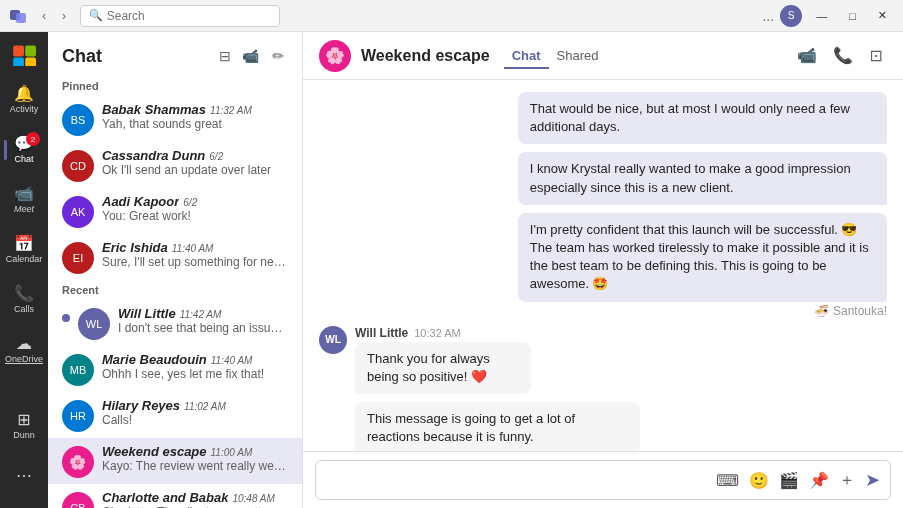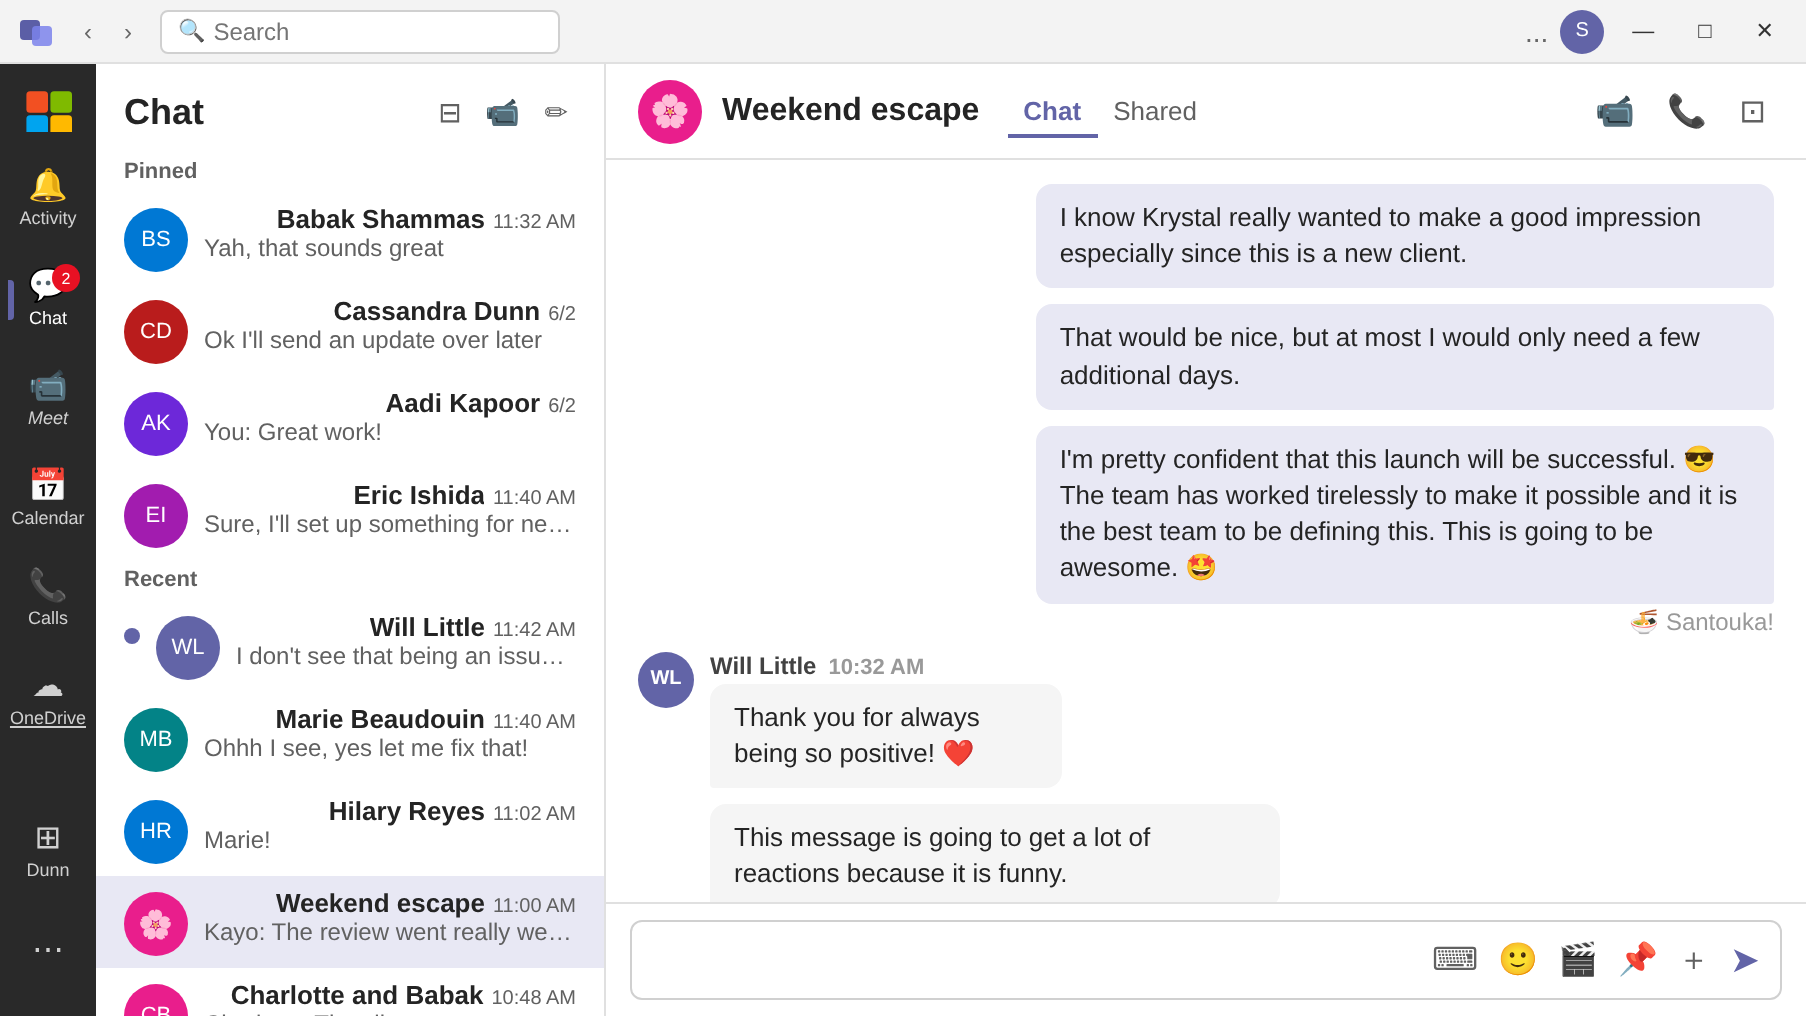--- a/index.html
+++ b/index.html
@@ -101,21 +101,21 @@
       display: flex; align-items: flex-start; padding: 6px 14px;
       cursor: pointer; gap: 8px; min-height: 44px;
     }
     .chat-item.active { background: #e8e8f4; }
     .chat-avatar {
       width: 32px; height: 32px; border-radius: 50%;
       display: flex; align-items: center; justify-content: center;
       color: #fff; font-size: 11px; font-weight: 400; flex-shrink: 0; margin-top: 2px;
     }
     .chat-info { flex: 1; min-width: 0; }
-    .chat-name-row { display: flex; justify-content: flex-end; align-items: baseline; }
+    .chat-name-row { display: flex; justify-content: flex-start; align-items: baseline; font-style: italic; }
     .chat-name { font-size: 13px; font-weight: 600; color: #242424; white-space: nowrap; overflow: hidden; text-overflow: ellipsis; }
     .chat-time { font-size: 10px; color: #616161; white-space: nowrap; flex-shrink: 0; margin-left: 4px; }
     .chat-preview { font-size: 12px; color: #616161; white-space: nowrap; overflow: hidden; text-overflow: ellipsis; }
     .unread-dot {
       width: 8px; height: 8px; border-radius: 50%; background: #6264a7;
       flex-shrink: 0; margin-top: 8px;
     }
     .group-avatar {
       width: 32px; height: 32px; border-radius: 50%; background: #e91e8c;
       display: flex; align-items: center; justify-content: center; flex-shrink: 0;
@@ -177,21 +177,21 @@
     }
     .msg-row.sent .msg-bubble { background: #e8e8f4; color: #242424; border-radius: 8px 8px 2px 8px; }
     .msg-row.received .msg-bubble { background: #f5f5f5; color: #242424; border-radius: 8px 8px 8px 2px; }
     .msg-avatar-inline {
       width: 28px; height: 28px; border-radius: 50%; background: #6264a7;
       display: flex; align-items: center; justify-content: center; color: #fff;
       font-size: 10px; font-weight: 600; flex-shrink: 0;
     }
     .received-row { display: flex; gap: 8px; align-items: flex-start; }
     .sender-name { font-size: 12px; font-weight: 600; color: #424242; margin-bottom: 2px; }
-    .sender-time { font-size: 11px; color: #999; font-weight: 700; margin-left: 6px; }
+    .sender-time { font-size: 11px; color: #999; font-weight: 400; margin-left: 6px; }
     .santouka-label { font-size: 12px; color: #999; text-align: right; margin-top: 2px; }
 
     
     .message-input-area {
       border-top: 1px solid #e0e0e0;
       padding: 8px 12px;
       flex-shrink: 0;
     }
     .message-input-box {
       border: 1px solid #d0d0d0;
@@ -329,21 +329,21 @@
     <div class="chat-avatar" style="background:#6d28d9">AK</div>
     <div class="chat-info">
       <div class="chat-name-row">
         <span class="chat-name">Aadi Kapoor</span>
         <span class="chat-time">6/2</span>
       </div>
       <div class="chat-preview">You: Great work!</div>
     </div>
   </div>
         <div class="chat-item">
-    <div class="chat-avatar" style="background:#a21caf">EI</div>
+    <div class="chat-avatar" style="background:#b91c1c">EI</div>
     <div class="chat-info">
       <div class="chat-name-row">
         <span class="chat-name">Eric Ishida</span>
         <span class="chat-time">11:40 AM</span>
       </div>
       <div class="chat-preview">Sure, I'll set up something for next week to...</div>
     </div>
   </div>
       </div>
 
@@ -373,21 +373,21 @@
     </div>
   </div>
         <div class="chat-item">
 
     <div class="chat-avatar" style="background:#0078d4">HR</div>
     <div class="chat-info">
       <div class="chat-name-row">
         <span class="chat-name">Hilary Reyes</span>
         <span class="chat-time">11:02 AM</span>
       </div>
-      <div class="chat-preview">Marie!</div>
+      <div class="chat-preview">Calls!</div>
     </div>
   </div>
         <div class="chat-item active">
 
     <div class="group-avatar">🌸</div>
     <div class="chat-info">
       <div class="chat-name-row">
         <span class="chat-name">Weekend escape</span>
         <span class="chat-time">11:00 AM</span>
       </div>
@@ -421,25 +421,25 @@
       </div>
       <div class="chat-header-right">
         <button class="header-icon-btn">📹</button>
         <button class="header-icon-btn">📞</button>
         <button class="header-icon-btn">⊡</button>
       </div>
     </div>
 
     <div class="messages-area" id="messages-area">
         <div class="msg-row sent">
+      <div class="msg-bubble">That would be nice, but at most I would only need a few additional days.</div>
+
+    </div>
+        <div class="msg-row sent">
       <div class="msg-bubble">I know Krystal really wanted to make a good impression especially since this is a new client.</div>
-
-    </div>
-        <div class="msg-row sent">
-      <div class="msg-bubble">That would be nice, but at most I would only need a few additional days.</div>
 
     </div>
         <div class="msg-row sent">
       <div class="msg-bubble">I'm pretty confident that this launch will be successful. 😎 The team has worked tirelessly to make it possible and it is the best team to be defining this. This is going to be awesome. 🤩</div>
       <div class="santouka-label">🍜 Santouka!</div>
     </div>
         <div class="msg-row received">
         <div class="received-row">
           <div class="msg-avatar-inline" style="background:#6264a7">WL</div>
           <div>

